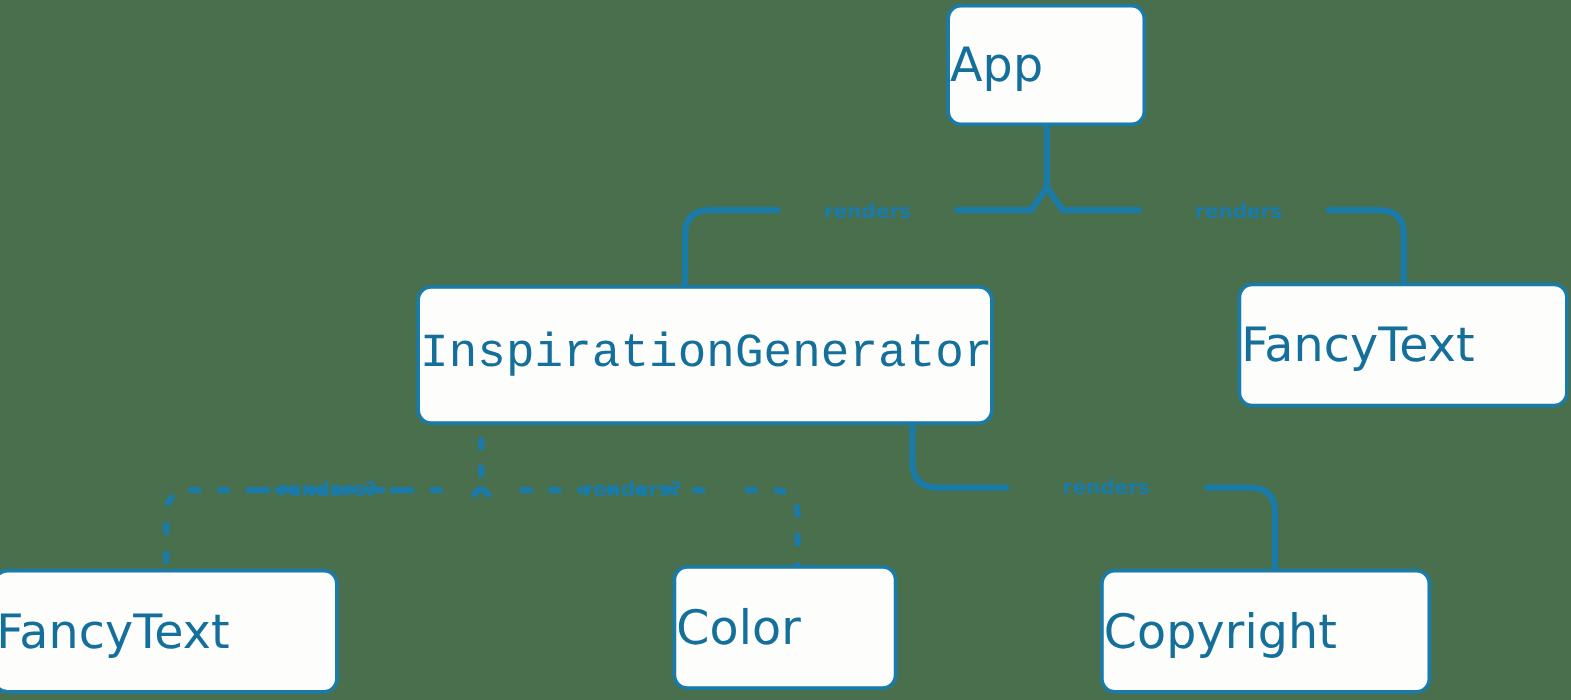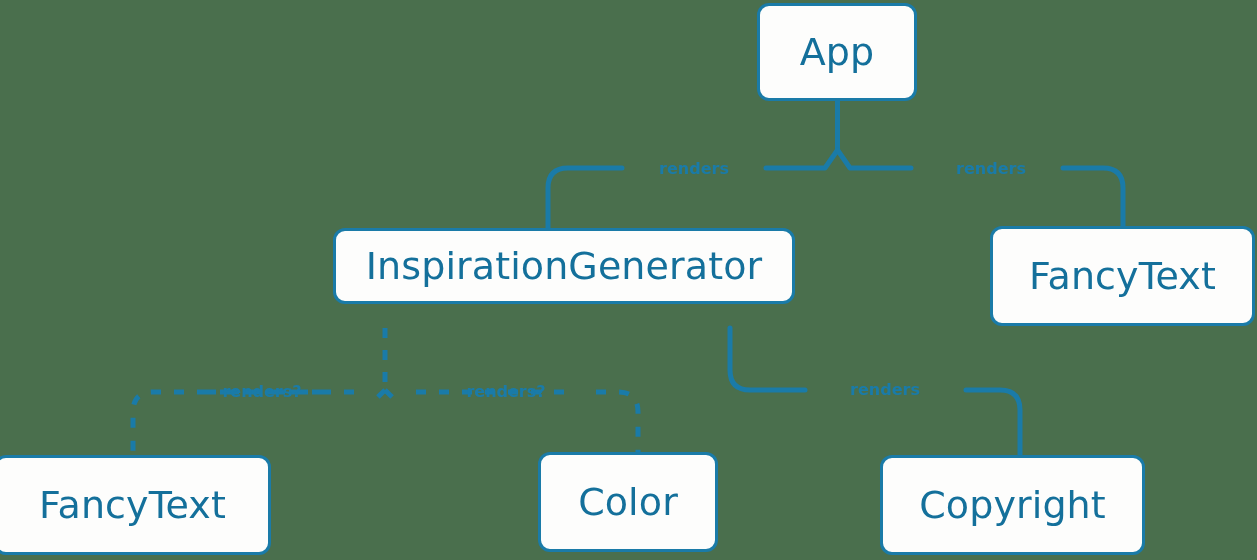--- a/index.html
+++ b/index.html
@@ -34,21 +34,20 @@
     height: 560px;
   }
   .node {
     position: absolute;
     box-sizing: border-box;
     background: #fdfdfc;
     border: 3px solid #1a7ba8;
     border-radius: 12px;
     display: flex;
     align-items: center;
-    justify-content: center;
   }
   .node-label {
     color: #14709b;
     font-size: 38px;
     font-weight: 400;
     letter-spacing: 0.1px;
     white-space: nowrap;
     line-height: 1;
   }
   .edge-label {
@@ -83,21 +82,21 @@
     <path d="M 385 390 L 399 404 M 416 392 L 572 392 M 596 392 L 618 392 Q 638 392 638 412 L 638 452" fill="none" stroke="#1a7ba8" stroke-width="5" stroke-linecap="butt" stroke-dasharray="10 13" stroke-linejoin="round"></path>
 
   </svg>
 
   <div id="node-layer">
 
     <div class="node" style="left:757px; top:3px; width:160px; height:98px;">
       <span class="node-label">App</span>
     </div>
 
-    <div class="node" style="left:333px; top:228px; width:462px; height:76px;">
+    <div class="node" style="left:333px; top:228px; width:462px; height:112px;font-family:Liberation Mono, monospace;">
       <span class="node-label">InspirationGenerator</span>
     </div>
 
     <div class="node" style="left:990px; top:226px; width:265px; height:100px;">
       <span class="node-label">FancyText</span>
     </div>
 
     <div class="node" style="left:-6px; top:455px; width:277px; height:100px;">
       <span class="node-label">FancyText</span>
     </div>

